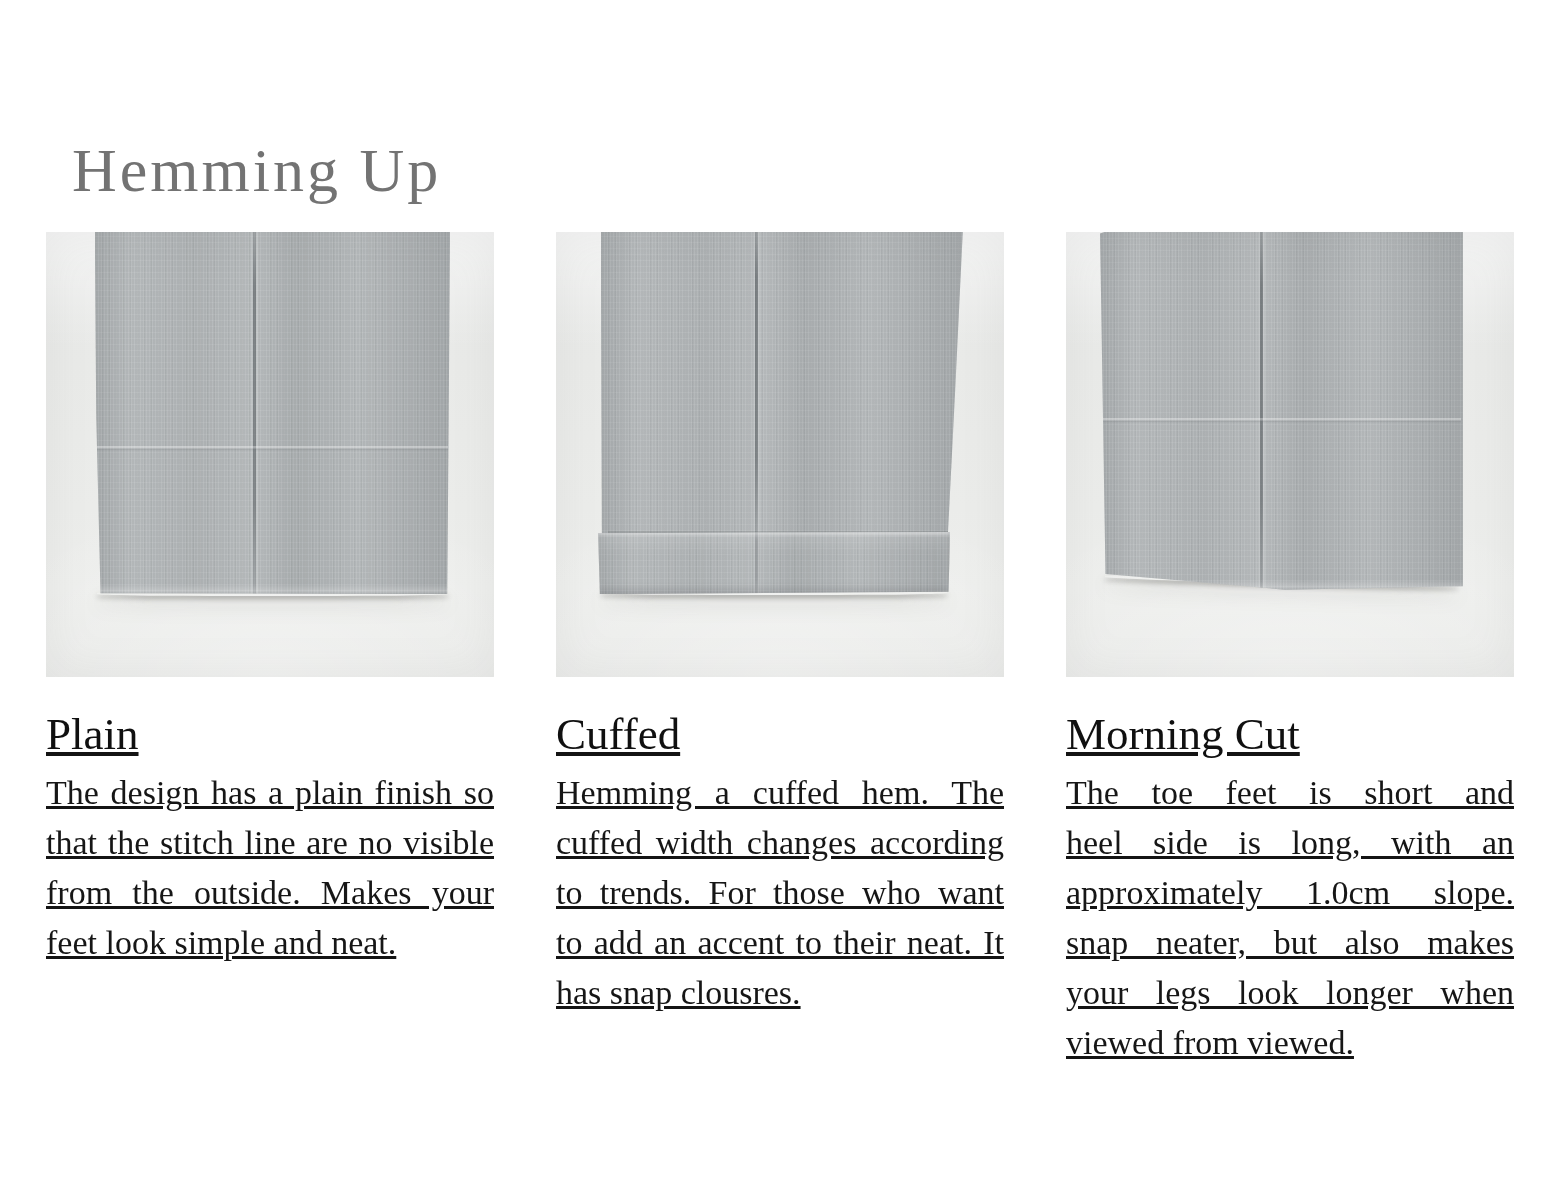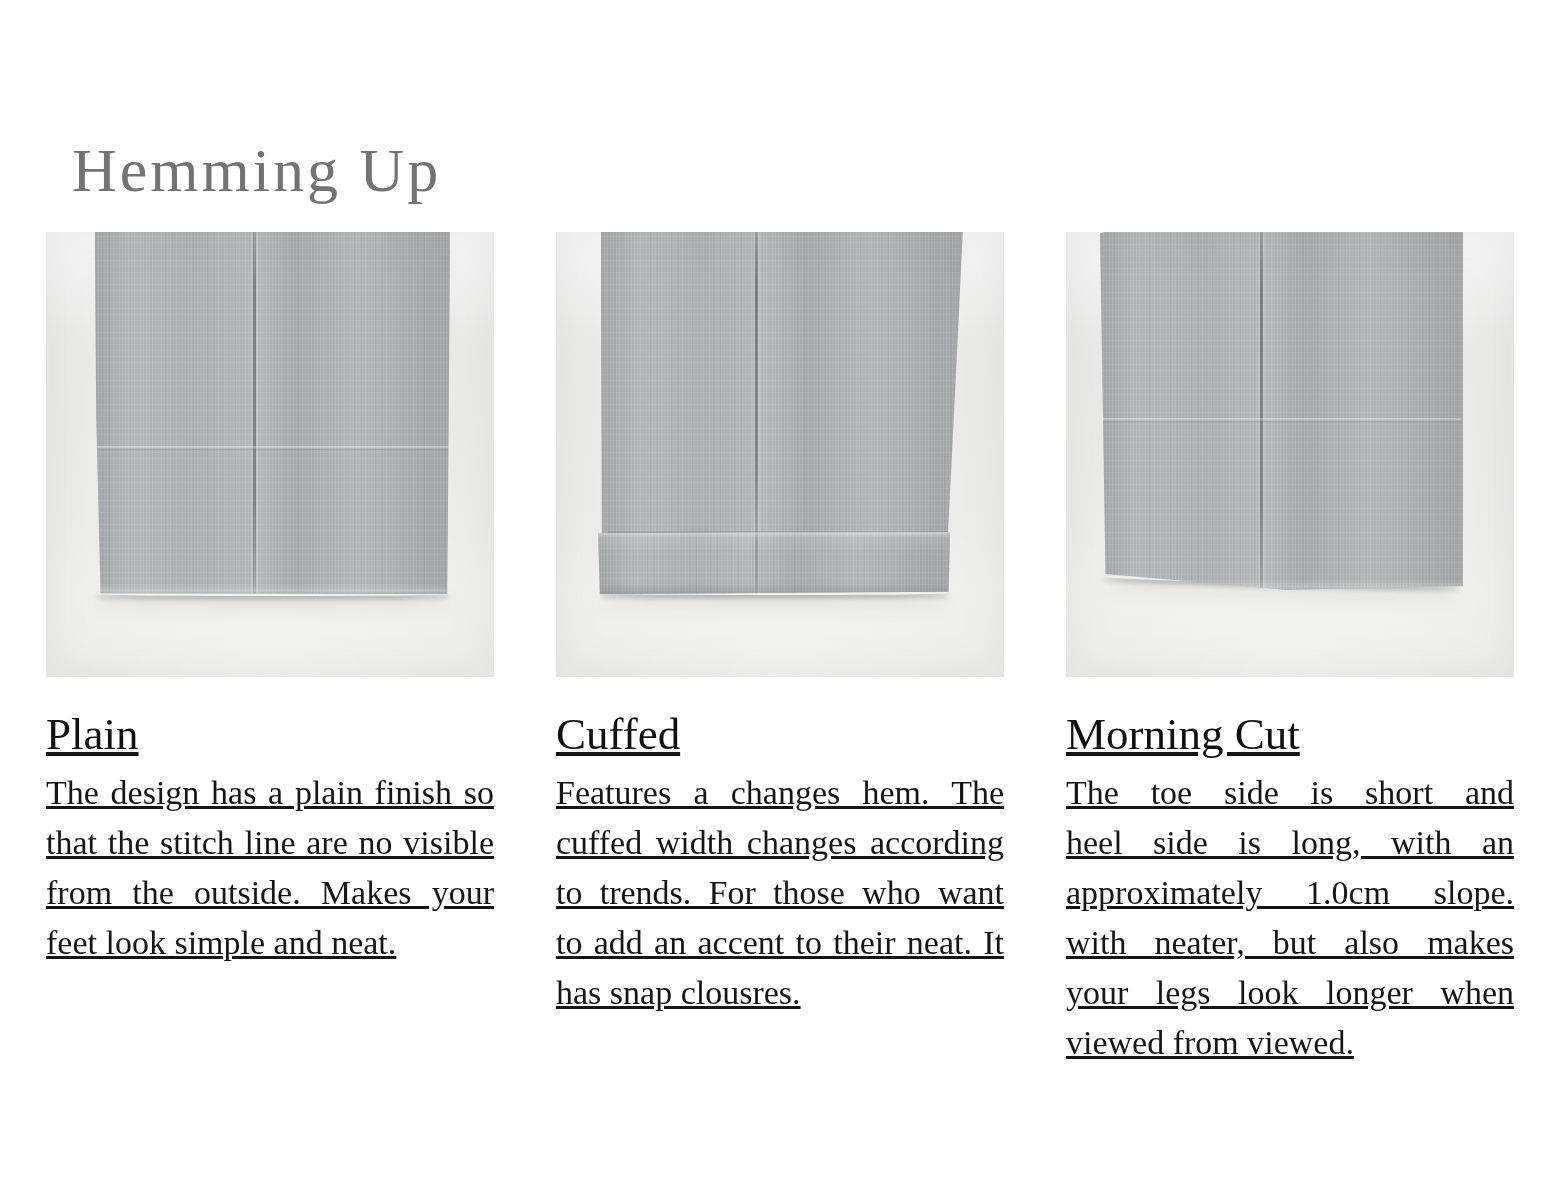--- a/index.html
+++ b/index.html
@@ -122,42 +122,42 @@
         <div class="crease" style="left:42.6%;"></div>
         <div class="leg-bottom-line"></div>
       </div>
       <div class="cuff" style="left:9.4%; top:67.4%; width:78.6%; height:14%;
                   clip-path:polygon(0% 2%, 100% 0%, 99.5% 96%, 0.5% 100%);">
         <div class="crease faint" style="left:44.6%;"></div>
       </div>
     </div>
     <h2 class="hd">Cuffed</h2>
     <div class="body">
-        <div class="line">Features a changes hem. The</div>
+        <div class="line">Hemming a cuffed hem. The</div>
         <div class="line">cuffed width changes according</div>
         <div class="line">to trends. For those who want</div>
         <div class="line">to add an accent to their neat. It</div>
         <div class="line">has snap clousres.</div>
       </div>
   </div>
 
   <div class="card">
     <div class="photo">
       <div class="hem-shadow" style="left:8.8%; right:12.5%; top:342px; transform:rotate(1.5deg); transform-origin:0 0;"></div>
       <div class="fabric" style="left:7.6%; width:81%; height:80.4%;
                   clip-path:polygon(0% 0.4%, 1.2% 0%, 100% 0%, 100% 99%, 51% 100%, 1.5% 95.6%);">
         <div class="crease" style="left:44.1%;"></div>
         <div class="seam" style="top:52%;"></div>
         <div class="hem-edge"></div>
       </div>
     </div>
     <h2 class="hd">Morning Cut</h2>
     <div class="body">
-        <div class="line">The toe side is short and</div>
+        <div class="line">The toe feet is short and</div>
         <div class="line">heel side is long, with an</div>
         <div class="line">approximately 1.0cm slope.</div>
-        <div class="line">with neater, but also makes</div>
+        <div class="line">snap neater, but also makes</div>
         <div class="line">your legs look longer when</div>
         <div class="line">viewed from viewed.</div>
       </div>
   </div>
 
 </div>
 
 </body></html>

